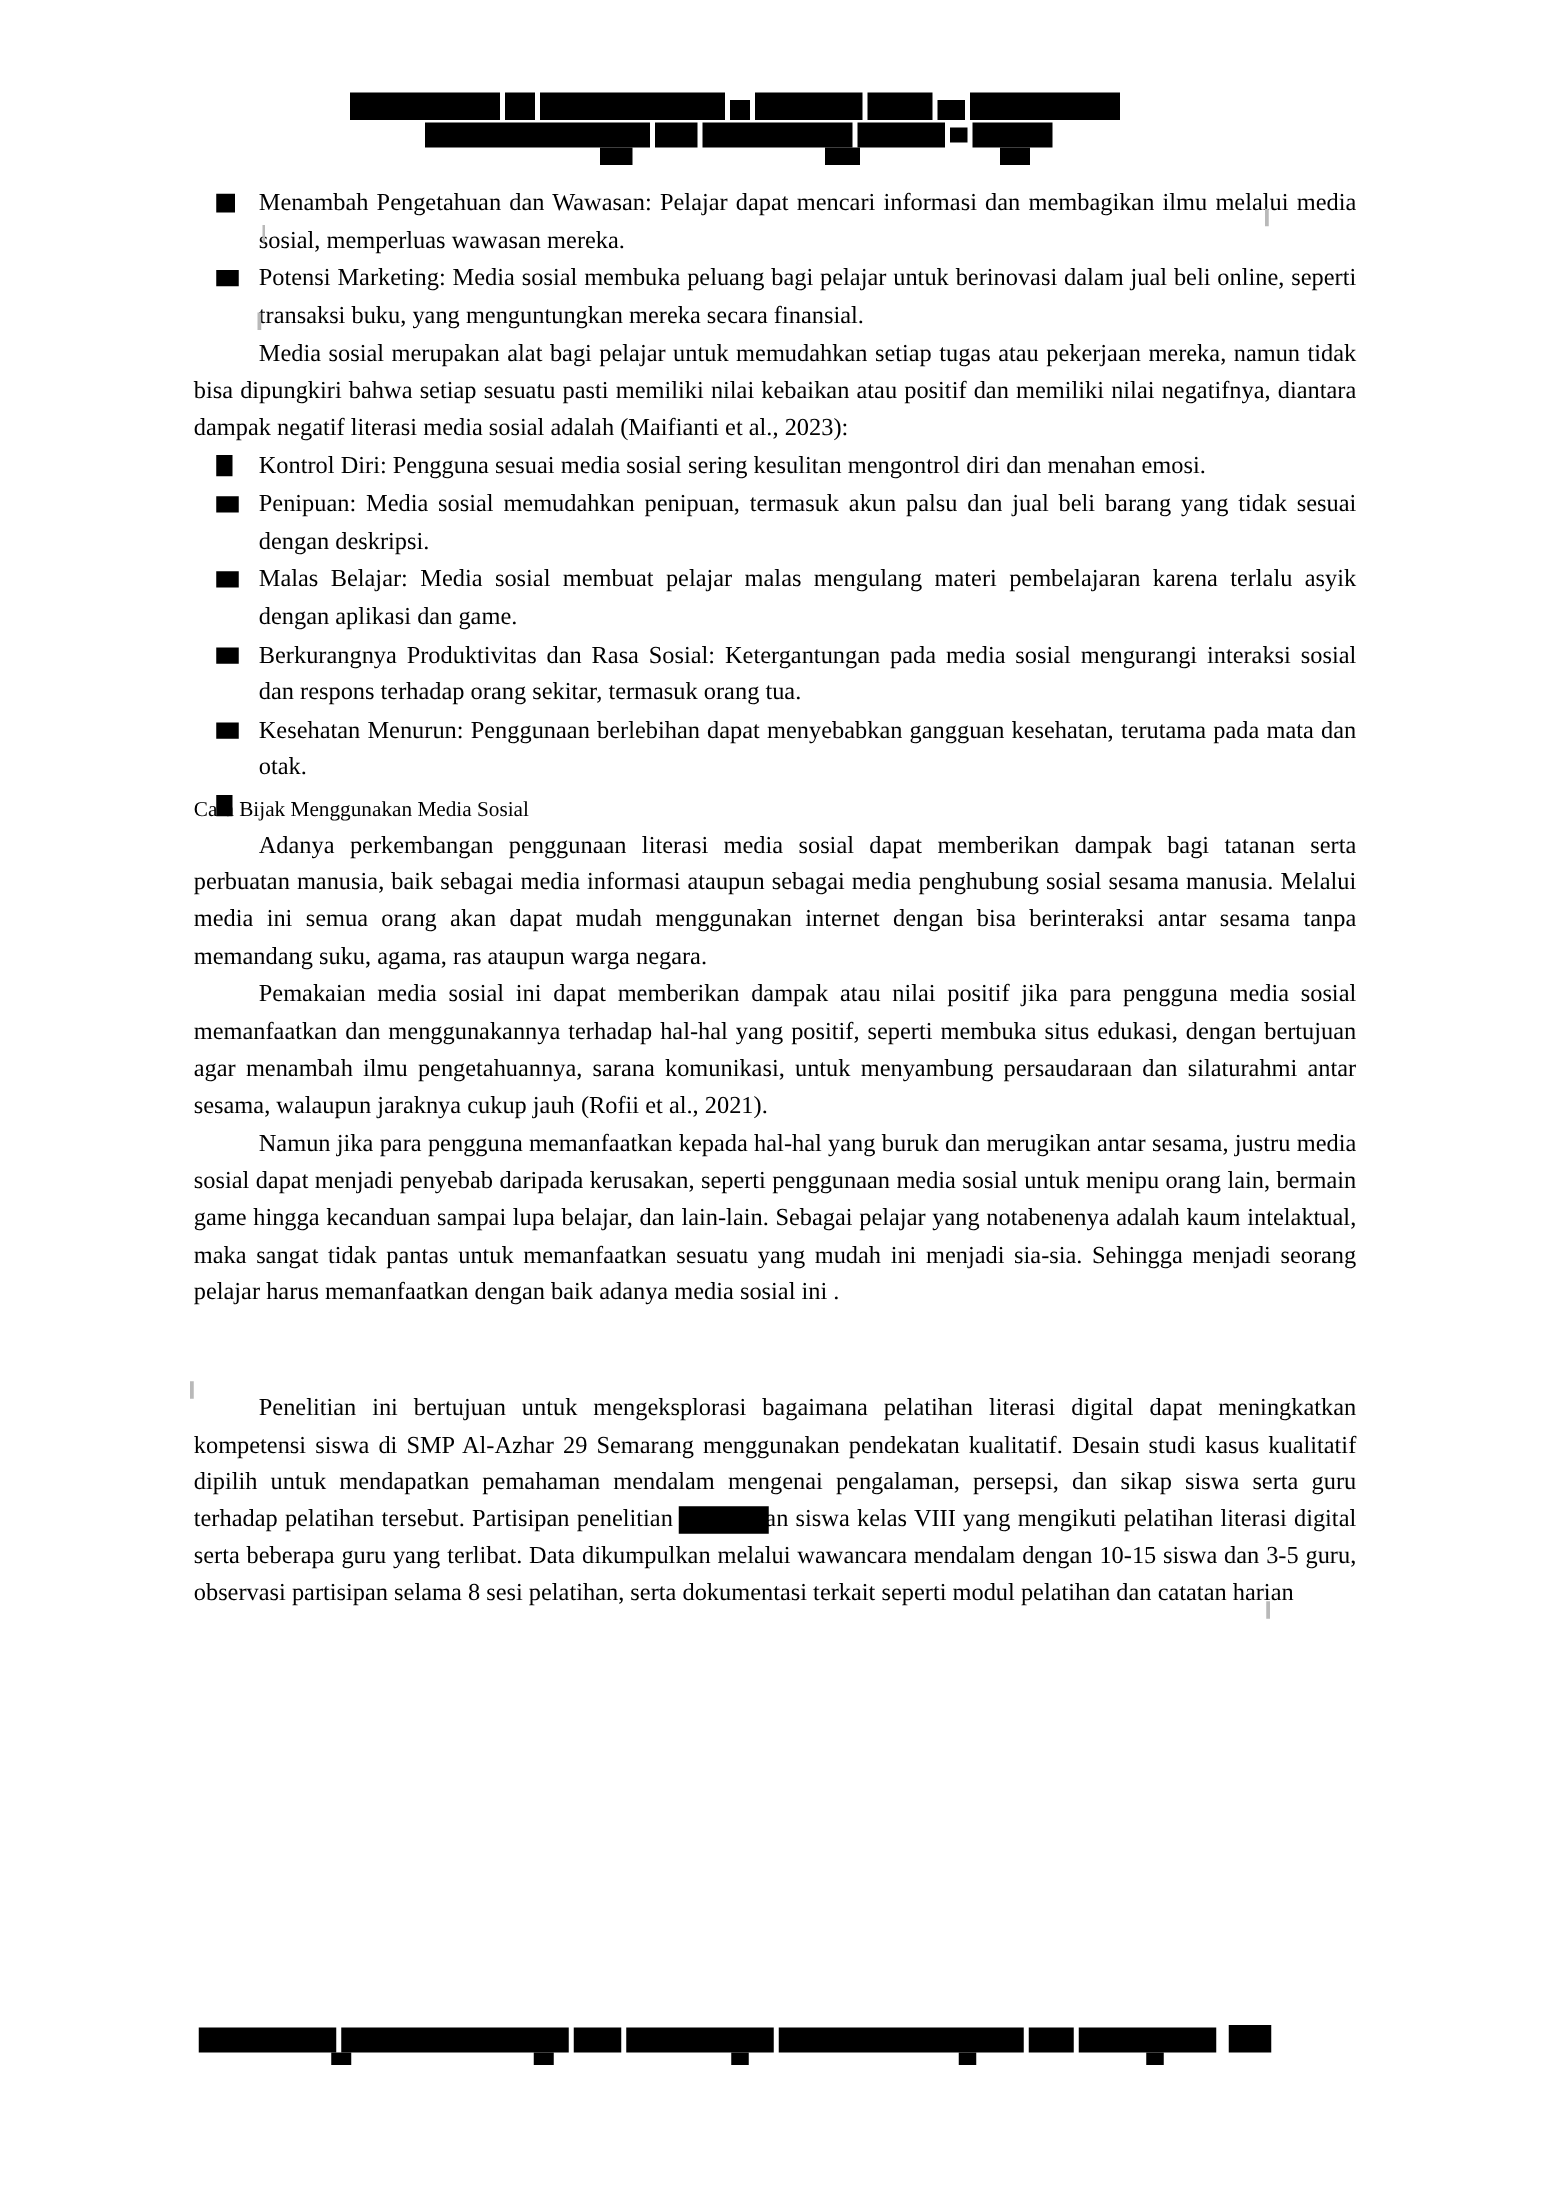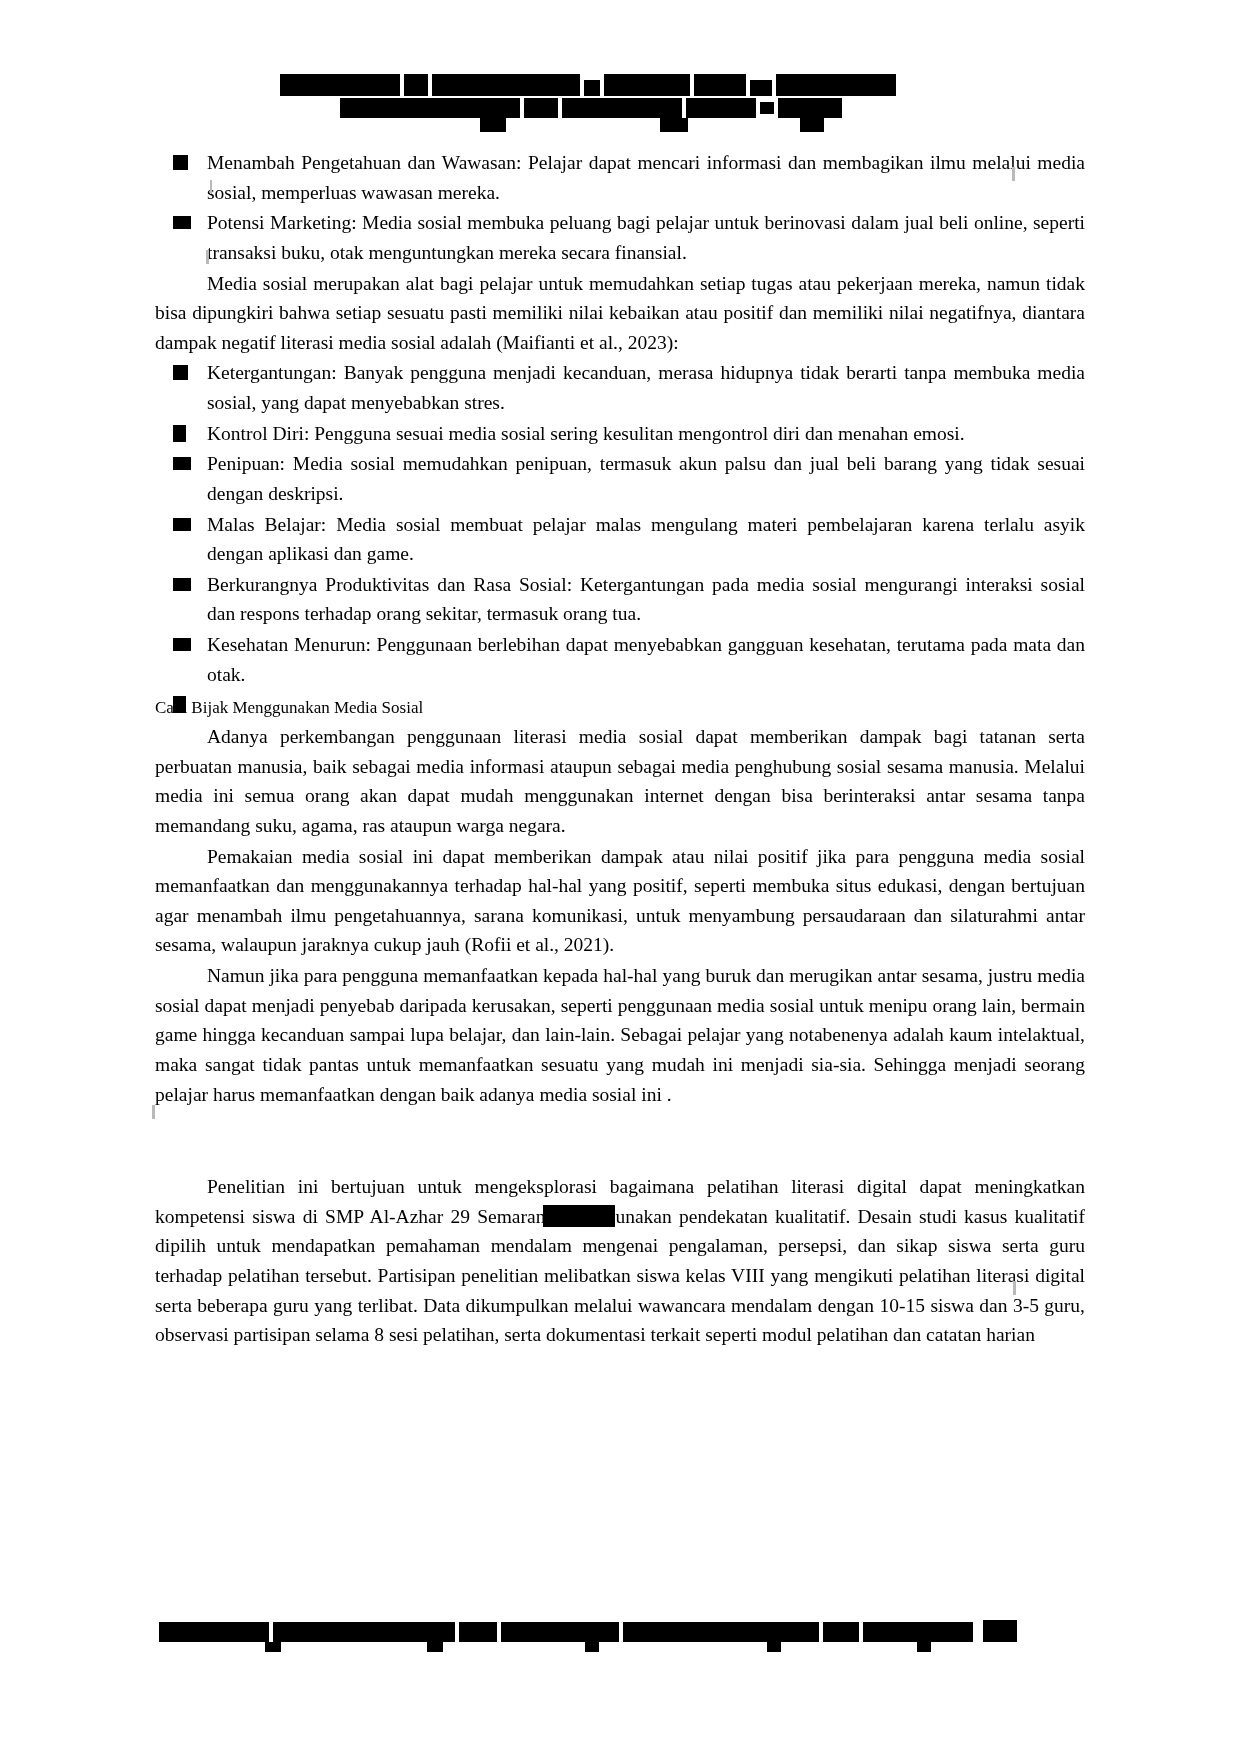--- a/index.html
+++ b/index.html
@@ -145,31 +145,27 @@
 
   <div class="content">
 
     <ul class="bullets">
       <li>
         <span class="bullet"></span>
         <span>Menambah Pengetahuan dan Wawasan: Pelajar dapat mencari informasi dan membagikan ilmu melalui media sosial, memperluas wawasan mereka.</span>
       </li>
       <li>
         <span class="bullet b2"></span>
-        <span>Potensi Marketing: Media sosial membuka peluang bagi pelajar untuk berinovasi dalam jual beli online, seperti transaksi buku, otak menguntungkan mereka secara finansial.</span>
+        <span>Potensi Marketing: Media sosial membuka peluang bagi pelajar untuk berinovasi dalam jual beli online, seperti transaksi buku, yang menguntungkan mereka secara finansial.</span>
       </li>
     </ul>
 
     <p class="para">Media sosial merupakan alat bagi pelajar untuk memudahkan setiap tugas atau pekerjaan mereka, namun tidak bisa dipungkiri bahwa setiap sesuatu pasti memiliki nilai kebaikan atau positif dan memiliki nilai negatifnya, diantara dampak negatif literasi media sosial adalah (Maifianti et al., 2023):</p>
 
     <ul class="bullets">
-      <li>
-        <span class="bullet"></span>
-        <span>Ketergantungan: Banyak pengguna menjadi kecanduan, merasa hidupnya tidak berarti tanpa membuka media sosial, yang dapat menyebabkan stres.</span>
-      </li>
       <li>
         <span class="bullet b3"></span>
         <span>Kontrol Diri: Pengguna sesuai media sosial sering kesulitan mengontrol diri dan menahan emosi.</span>
       </li>
       <li>
         <span class="bullet b2"></span>
         <span>Penipuan: Media sosial memudahkan penipuan, termasuk akun palsu dan jual beli barang yang tidak sesuai dengan deskripsi.</span>
       </li>
       <li>
         <span class="bullet b2"></span>

